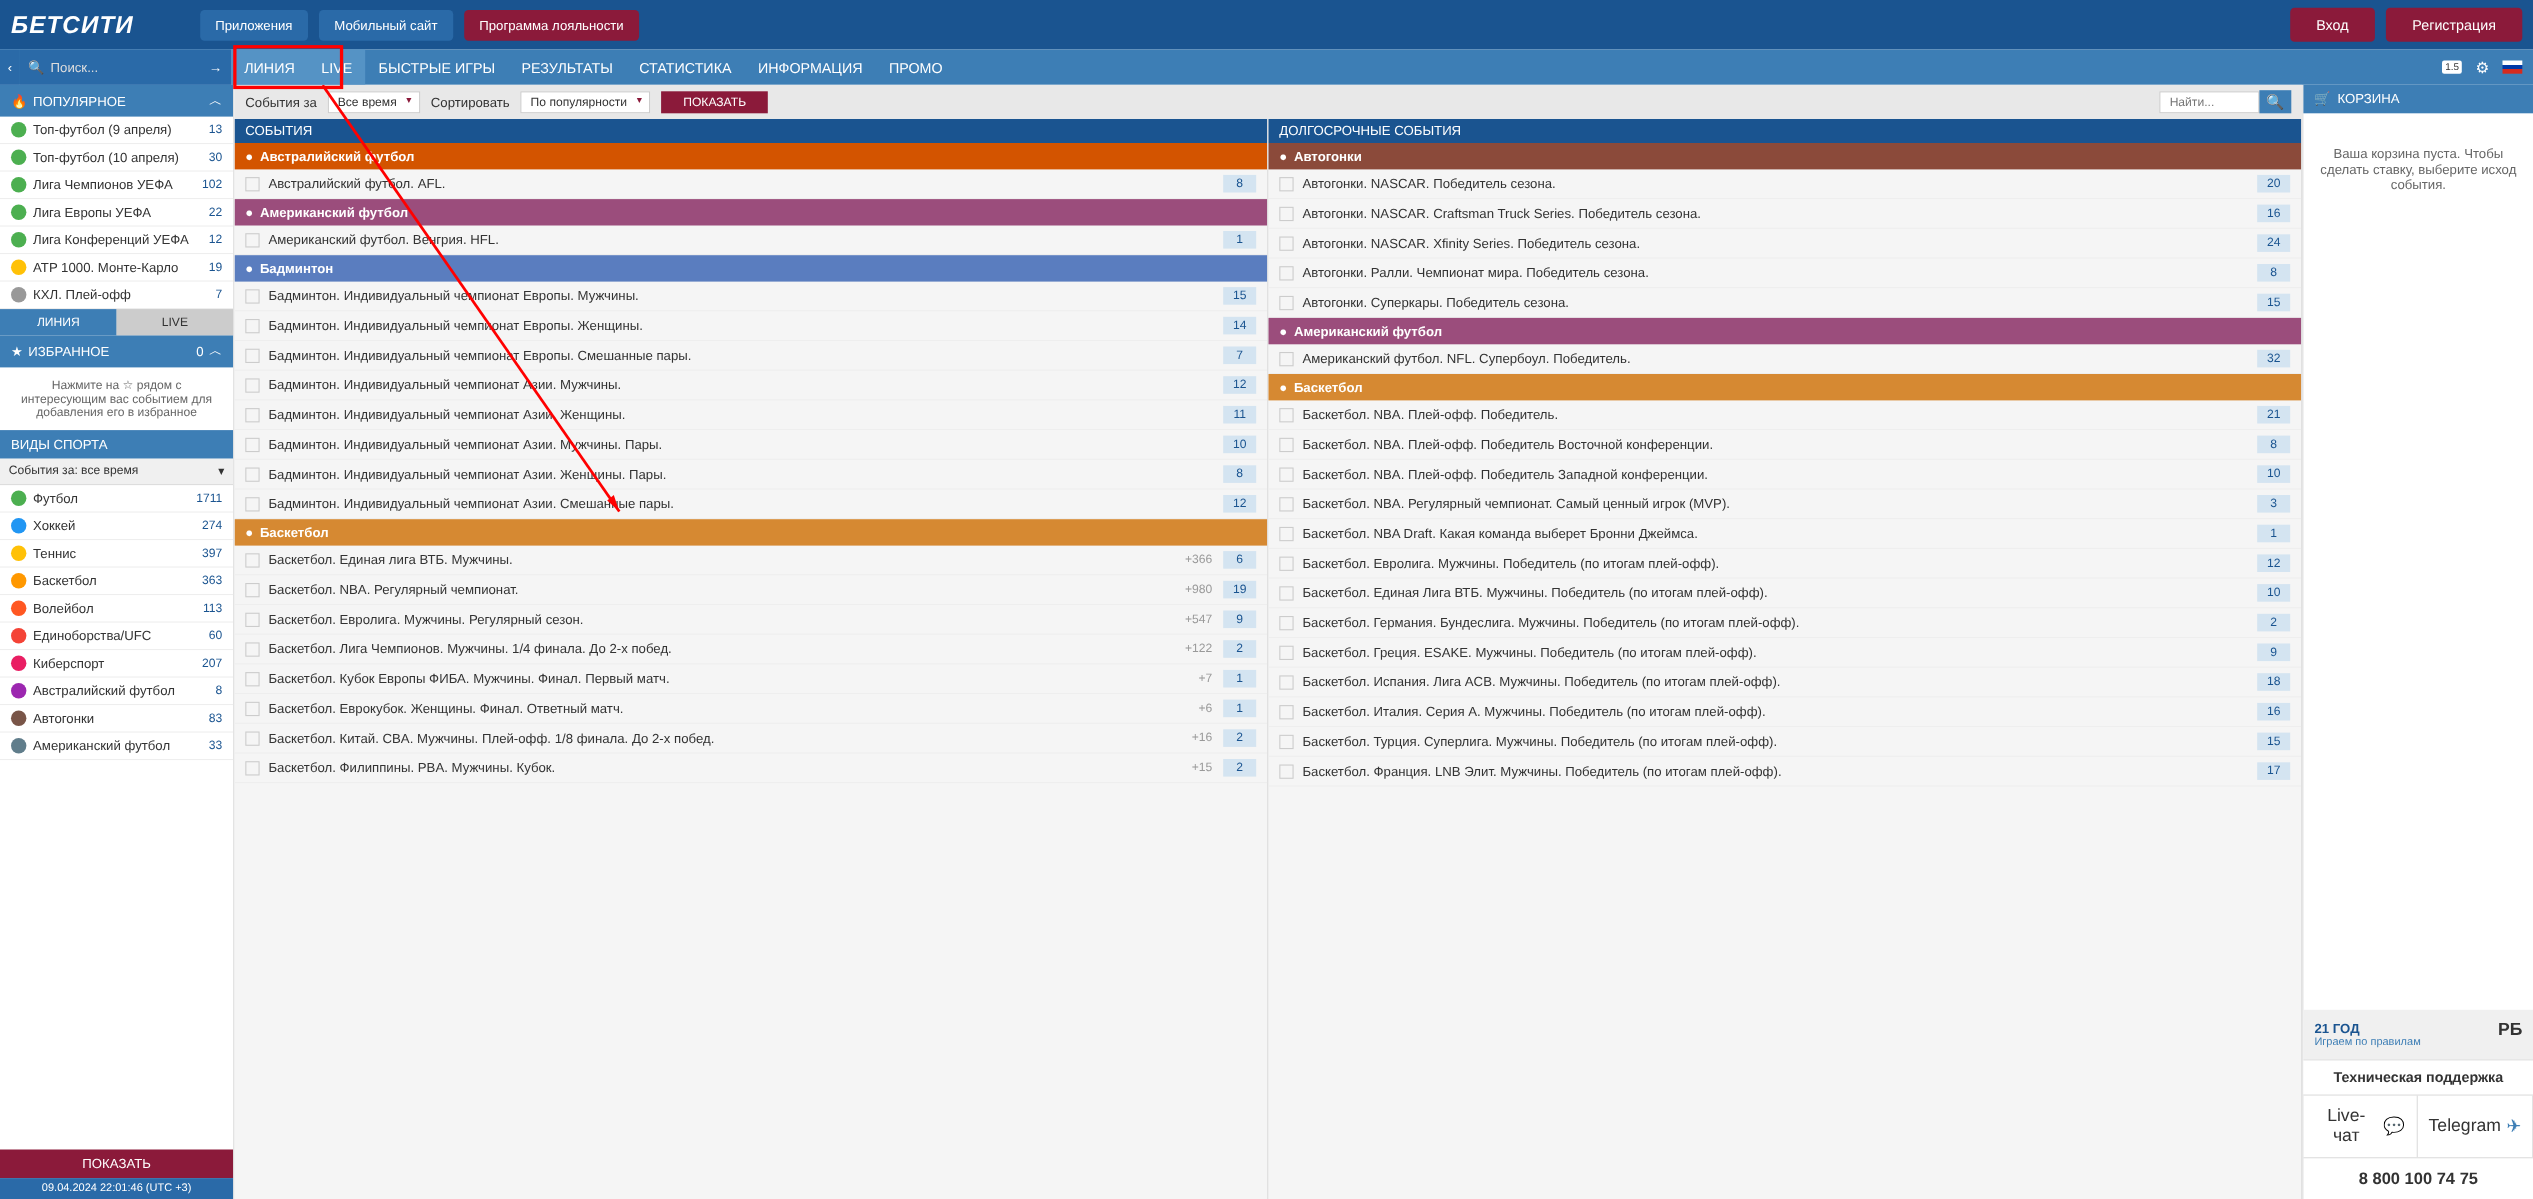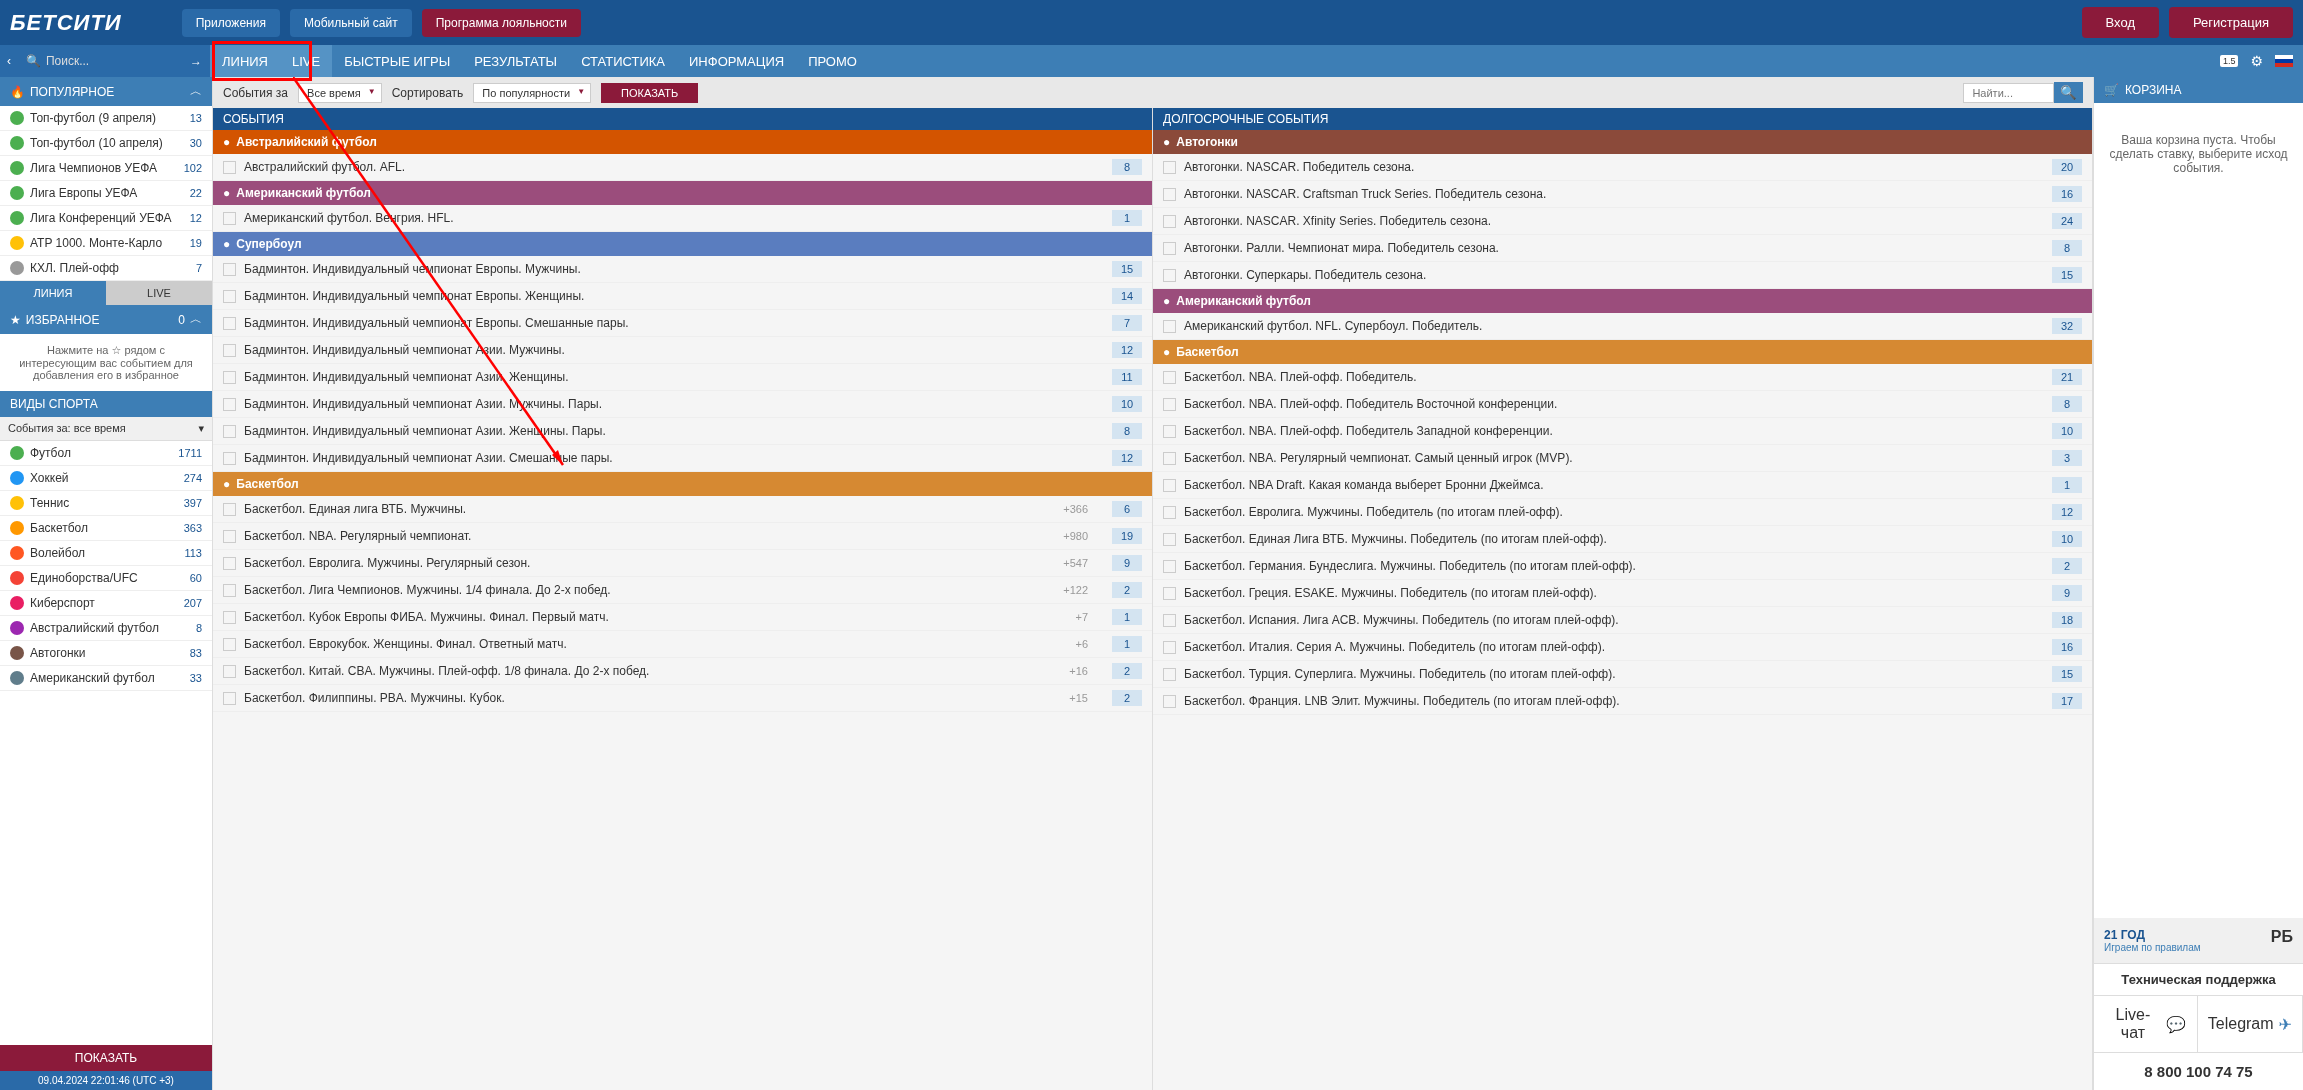--- a/index.html
+++ b/index.html
@@ -66,21 +66,21 @@
 .col-header{background:#1a5490;color:#fff;padding:4px 10px;font-size:12px}
 .sport-band{padding:5px 10px;color:#fff;font-size:12px;font-weight:bold;display:flex;align-items:center;gap:6px}
 .sport-band.afl{background:#d35400}
 .sport-band.amf{background:#9b4d7c}
 .sport-band.bad{background:#5a7dbf}
 .sport-band.bask{background:#d68932}
 .sport-band.autog{background:#8b4a3a}
 .event-row{display:flex;align-items:center;padding:5px 10px;border-bottom:1px solid #eee;font-size:12px}
 .event-check{width:13px;height:13px;border:1px solid #ccc;margin-right:8px;cursor:pointer}
 .event-name{flex:1;color:#333}
-.event-extra{color:#999;font-size:11px;margin-right:24px}
+.event-extra{color:#999;font-size:11px;margin-right:10px}
 .event-count{background:#d4e4f1;color:#1a5490;padding:2px 8px;min-width:30px;text-align:center;font-size:11px}
 .sidebar-right{width:210px;background:#fff;border-left:1px solid #ddd;display:flex;flex-direction:column}
 .cart-header{background:#3d7eb5;color:#fff;padding:6px 10px;font-size:12px;display:flex;align-items:center;gap:6px}
 .cart-empty{padding:30px 15px;text-align:center;font-size:12px;color:#666}
 .promo-box{background:#f0f0f0;padding:10px;margin-top:auto;font-size:12px}
 .promo-title{color:#1a5490;font-weight:bold}
 .promo-sub{color:#3d7eb5;font-size:10px}
 .promo-logo{float:right;font-weight:bold;font-size:16px}
 .support-header{background:#fff;padding:8px;text-align:center;font-weight:bold;font-size:13px;border-top:1px solid #ddd}
 .support-row{display:flex;border-top:1px solid #ddd}
@@ -276,21 +276,21 @@
             <span>●</span>
             <span>Американский футбол</span>
           </div>
           <div class="event-row">
             <span class="event-check"></span>
             <span class="event-name">Американский футбол. Венгрия. HFL.</span>
             <span class="event-count">1</span>
           </div>
           <div class="sport-band bad">
             <span>●</span>
-            <span>Супербоул</span>
+            <span>Бадминтон</span>
           </div>
           <div class="event-row">
             <span class="event-check"></span>
             <span class="event-name">Бадминтон. Индивидуальный чемпионат Европы. Мужчины.</span>
             <span class="event-count">15</span>
           </div>
           <div class="event-row">
             <span class="event-check"></span>
             <span class="event-name">Бадминтон. Индивидуальный чемпионат Европы. Женщины.</span>
             <span class="event-count">14</span>

